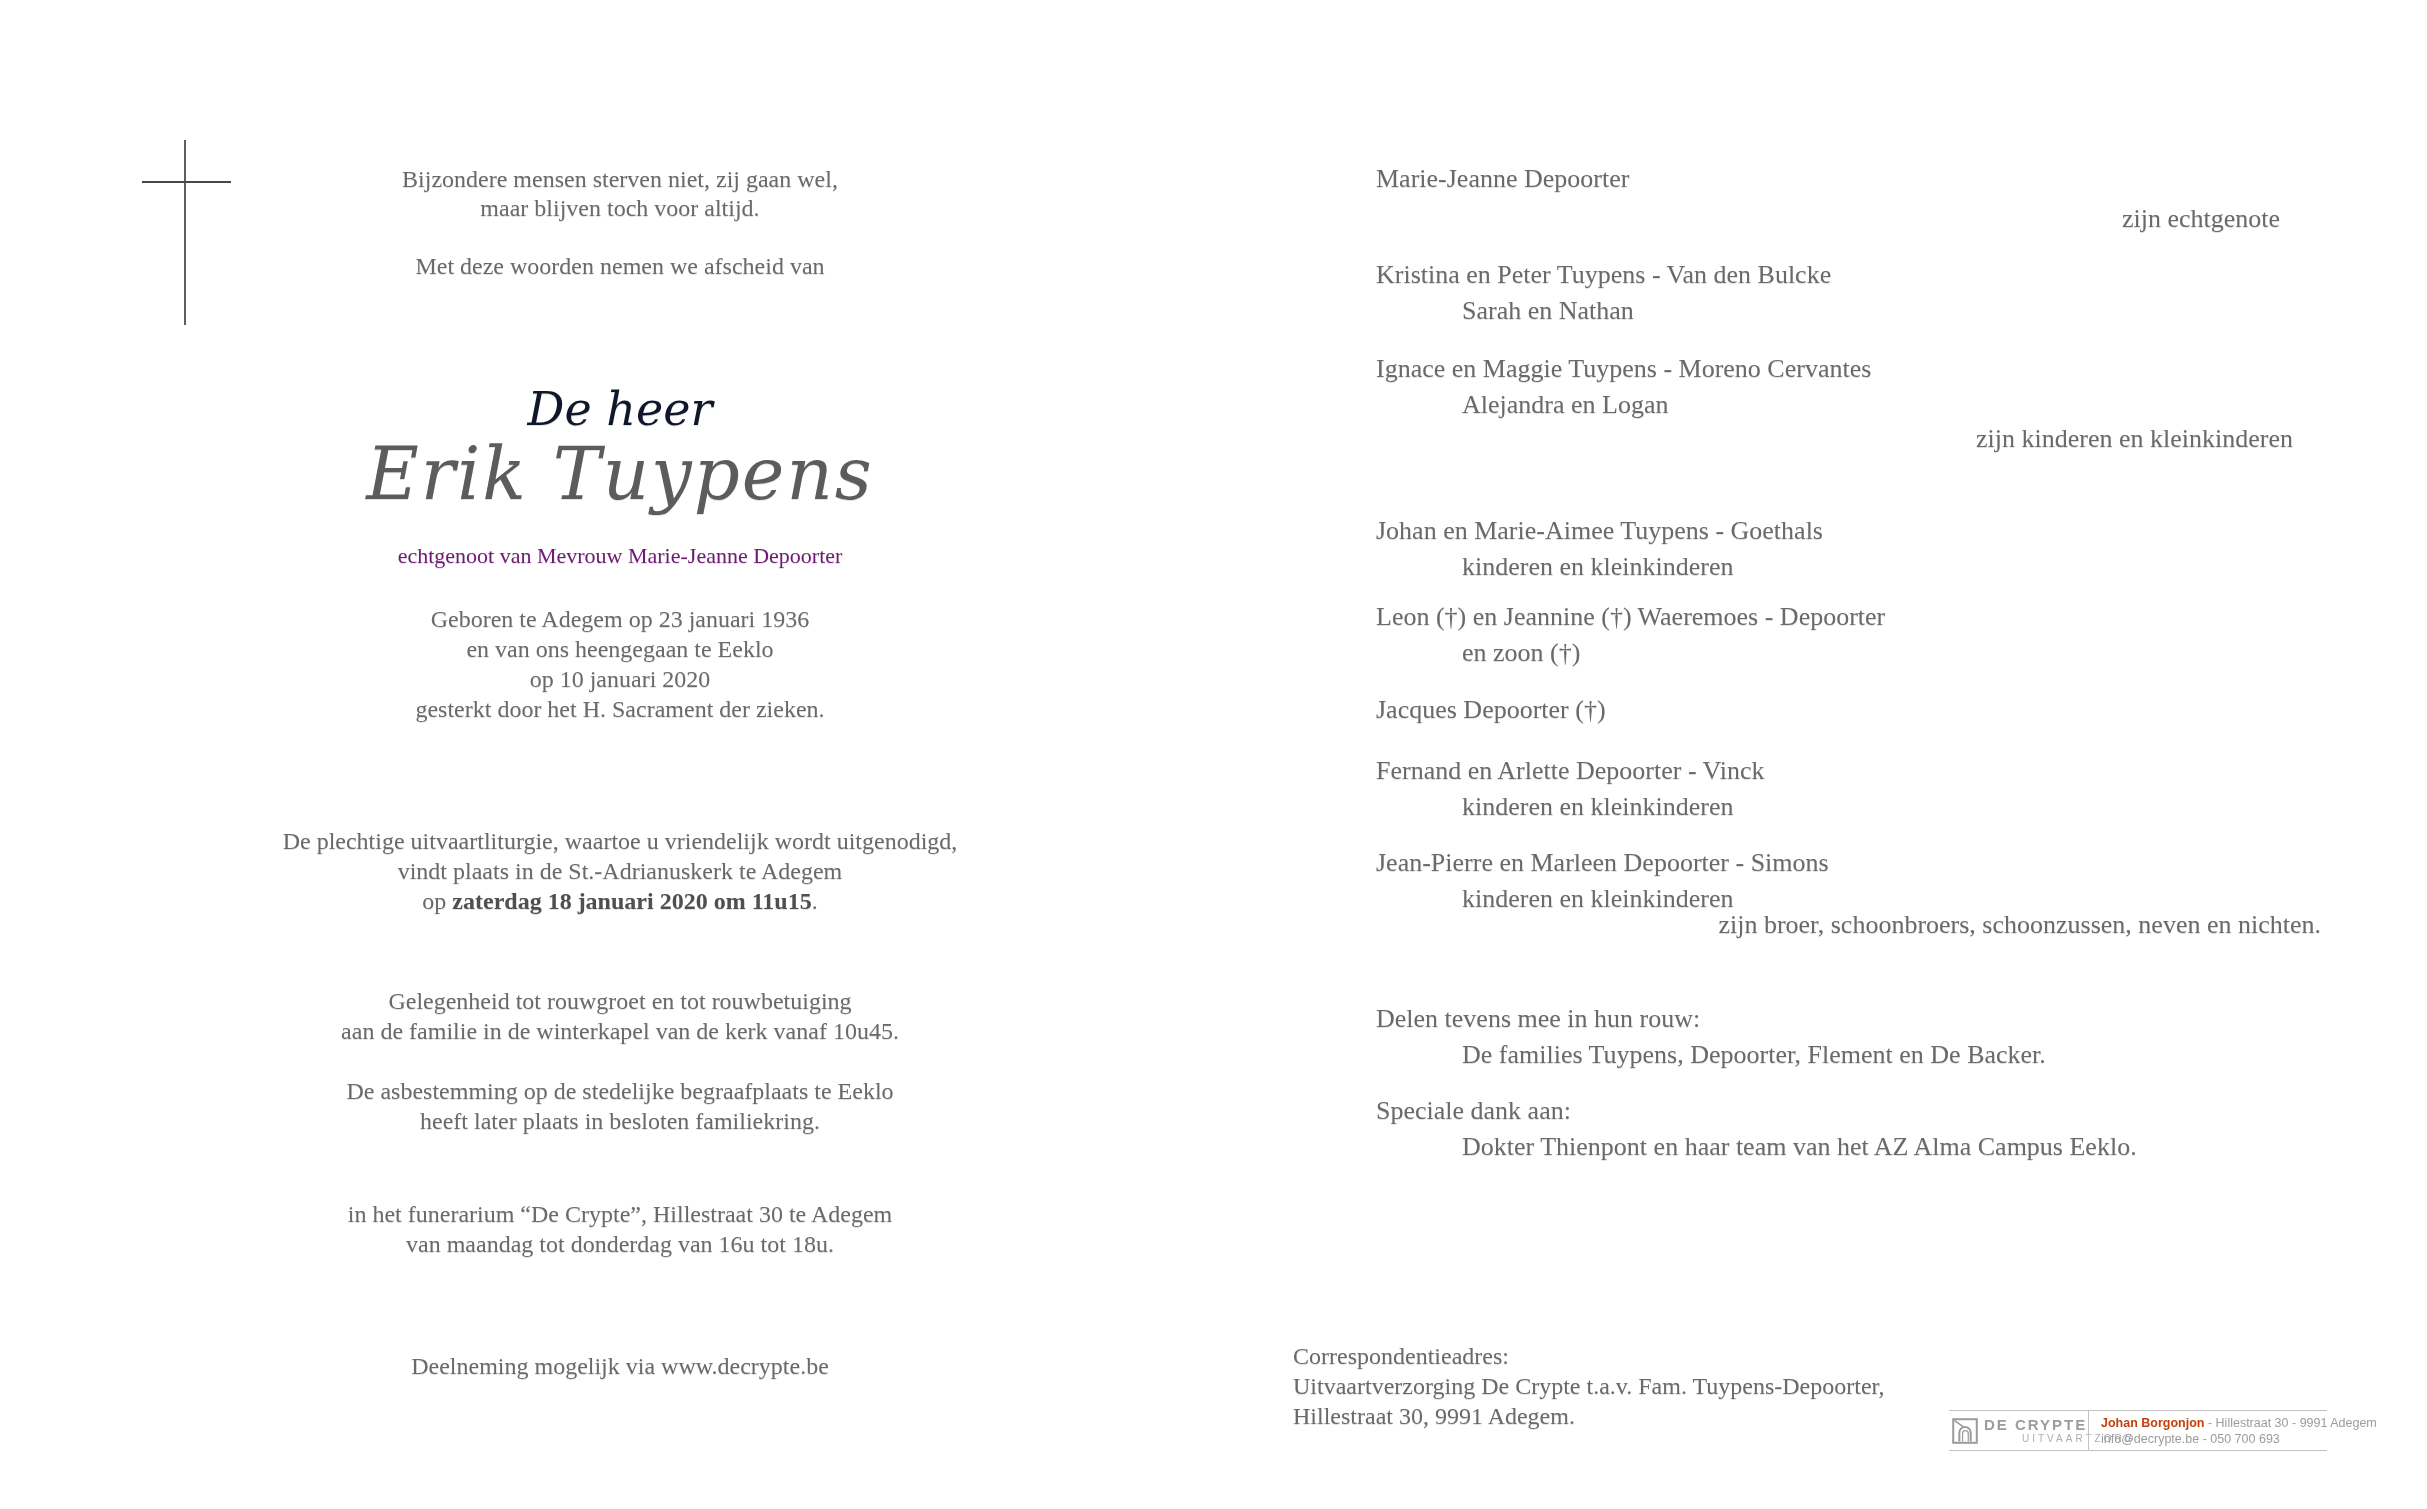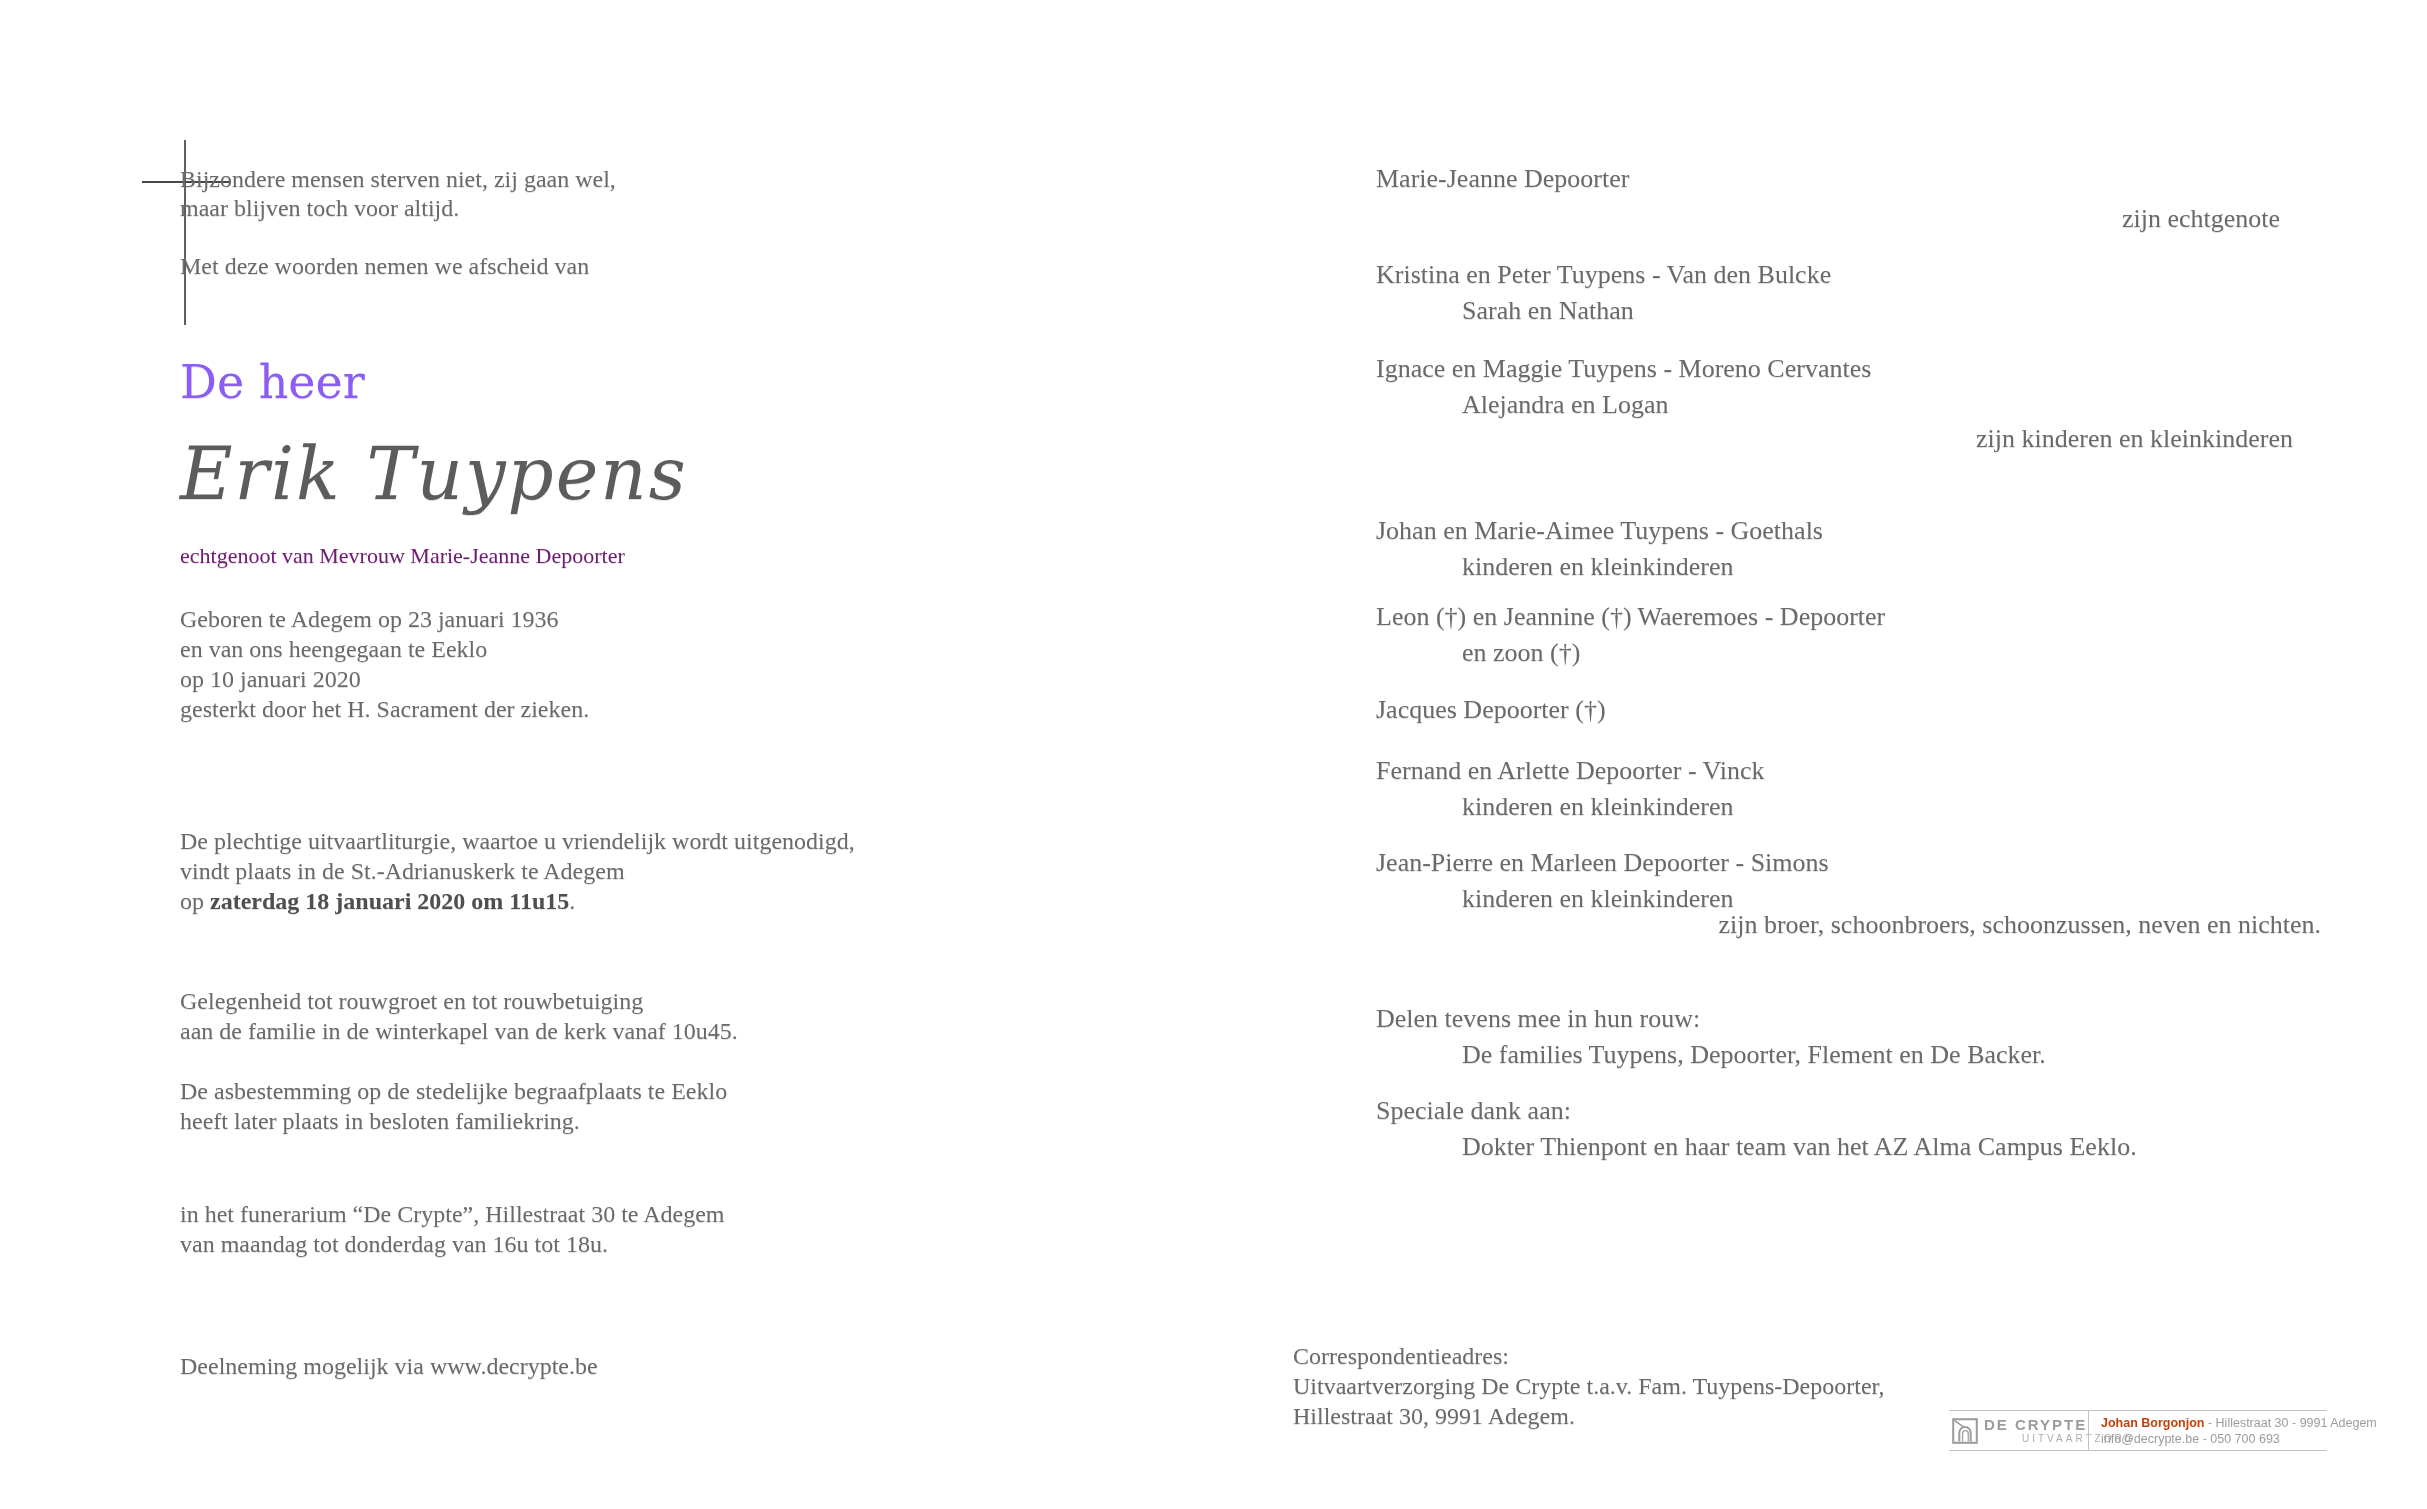--- a/index.html
+++ b/index.html
@@ -9,25 +9,26 @@
     background:#ffffff;
     overflow:hidden;
     font-family:"Liberation Serif", serif;
     color:#6a6a6a;
   }
   
   .cross-v{position:absolute;left:184px;top:140px;width:2px;height:185px;background:#5f5f5f;}
   .cross-h{position:absolute;left:142px;top:181px;width:89px;height:2px;background:#474747;}
   
   .lc{
-    position:absolute;left:180px;width:900px;
+    position:absolute;left:170px;width:900px;
+    text-align:center;
     font-size:24px;line-height:30px;
     text-shadow:0 0.5px 0.5px rgba(130,130,130,0.25);
   }
-  .honorific{font-size:46px;line-height:52px;font-family:"DejaVu Serif", serif;color:#8b5cf6;}
+  .honorific{font-size:46px;line-height:52px;font-style:italic;font-family:"DejaVu Serif", serif;color:#0f172a;margin-top:27px;}
   .deceased{font-size:72px;line-height:80px;font-style:italic;font-family:"DejaVu Serif", serif;color:#5c5c5c;letter-spacing:2px;}
   .spouse{font-size:22px;line-height:40px;color:#701a75;}
   .date-bold{font-weight:bold;color:#4f4f4f;}
   
   .rl{
     position:absolute;
     font-size:26px;line-height:34px;
     white-space:nowrap;
     text-shadow:0 0.5px 0.5px rgba(130,130,130,0.25);
   }

